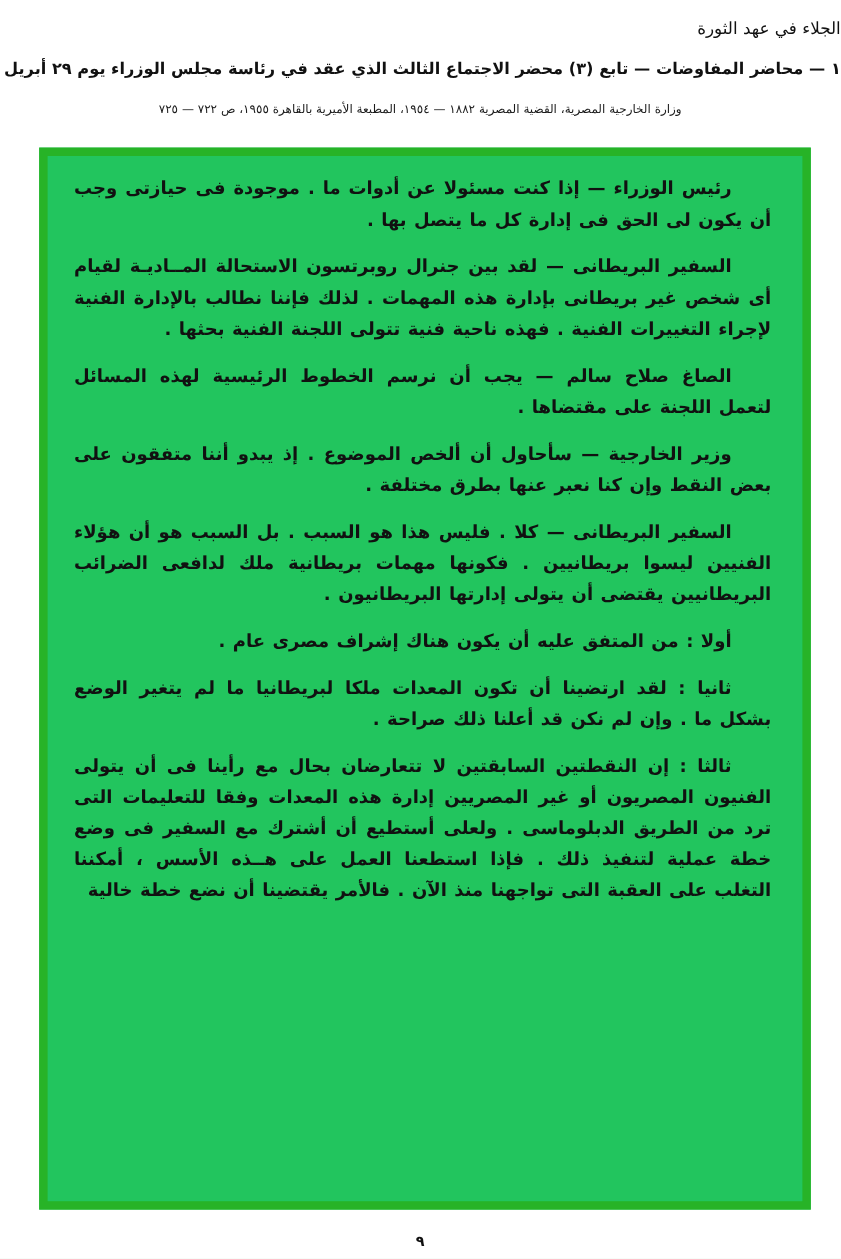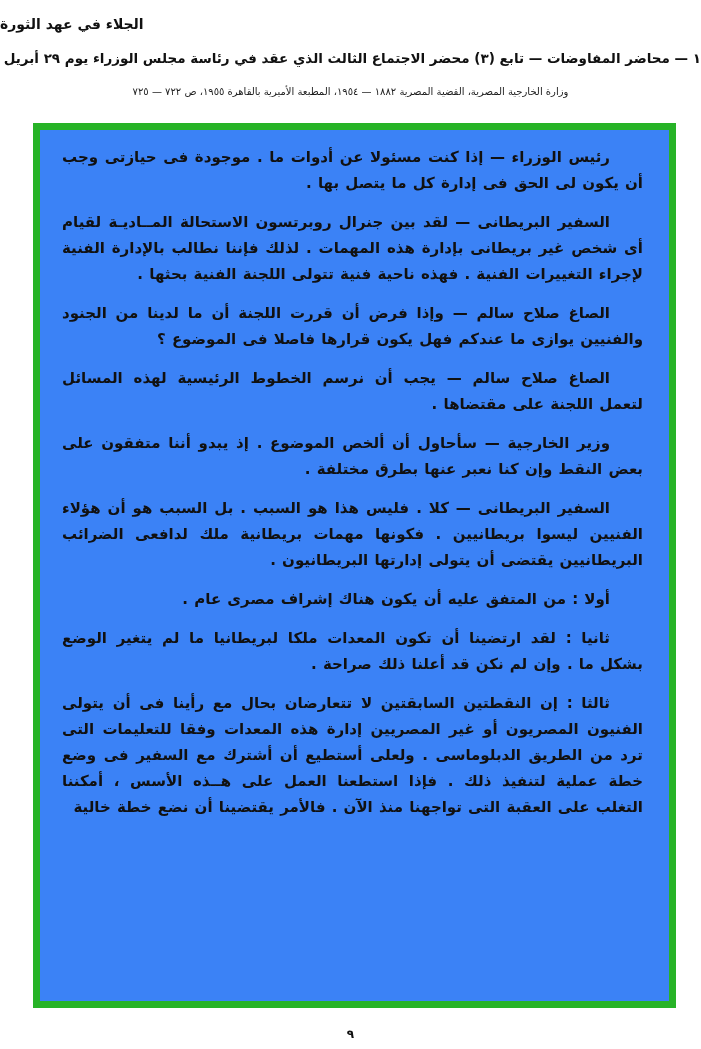--- a/index.html
+++ b/index.html
@@ -14,23 +14,23 @@
     font-family: "DejaVu Sans", sans-serif;
     direction: rtl;
     color: #111111;
     overflow: hidden;
   }
   .doc-title {
     position: absolute;
     top: 16px;
     left: 0;
     right: 0;
-    text-align: left;
+    text-align: right;
     font-size: 14px;
-    font-weight: bold;
+    font-weight: normal;
     letter-spacing: 0.5px;
   }
   .doc-heading {
     position: absolute;
     top: 50px;
     left: 0;
     right: 0;
     text-align: center;
     font-size: 13.5px;
     font-weight: bold;
@@ -48,21 +48,21 @@
   }
   .highlight-box {
     position: absolute;
     top: 123px;
     left: 33px;
     width: 643px;
     height: 885px;
     border: 7px solid #27b327;
     box-sizing: border-box;
     padding: 14px 26px 10px 22px;
-    background: #3b82f6;
+    background: #22c55e;
   }
   .para {
     font-size: 15px;
     font-weight: bold;
     line-height: 26px;
     text-align: justify;
     text-indent: 2.2em;
     margin: 0 0 13px 0;
     word-spacing: 1px;
   }
@@ -81,21 +81,20 @@
 
 <div class="doc-title">الجلاء في عهد الثورة</div>
 
 <div class="doc-heading">١ — محاضر المفاوضات — تابع (٣) محضر الاجتماع الثالث الذي عقد في رئاسة مجلس الوزراء يوم ٢٩ أبريل ١٩٥٣</div>
 
 <div class="doc-source">وزارة الخارجية المصرية، القضية المصرية ١٨٨٢ — ١٩٥٤، المطبعة الأميرية بالقاهرة ١٩٥٥، ص ٧٢٢ — ٧٢٥</div>
 
 <div class="highlight-box">
   <p class="para">رئيس الوزراء — إذا كنت مسئولا عن أدوات ما . موجودة فى حيازتى وجب أن يكون لى الحق فى إدارة كل ما يتصل بها .</p>
   <p class="para">السفير البريطانى — لقد بين جنرال روبرتسون الاستحالة المــاديـة لقيام أى شخص غير بريطانى بإدارة هذه المهمات . لذلك فإننا نطالب بالإدارة الفنية لإجراء التغييرات الفنية . فهذه ناحية فنية تتولى اللجنة الفنية بحثها .</p>
-  <p class="para">الصاغ صلاح سالم — وإذا فرض أن قررت اللجنة أن ما لدينا من الجنود والفنيين يوازى ما عندكم فهل يكون قرارها فاصلا فى الموضوع ؟</p>
   <p class="para">الصاغ صلاح سالم — يجب أن نرسم الخطوط الرئيسية لهذه المسائل لتعمل اللجنة على مقتضاها .</p>
   <p class="para">وزير الخارجية — سأحاول أن ألخص الموضوع . إذ يبدو أننا متفقون على بعض النقط وإن كنا نعبر عنها بطرق مختلفة .</p>
   <p class="para">السفير البريطانى — كلا . فليس هذا هو السبب . بل السبب هو أن هؤلاء الفنيين ليسوا بريطانيين . فكونها مهمات بريطانية ملك لدافعى الضرائب البريطانيين يقتضى أن يتولى إدارتها البريطانيون .</p>
   <p class="para">أولا : من المتفق عليه أن يكون هناك إشراف مصرى عام .</p>
   <p class="para">ثانيا : لقد ارتضينا أن تكون المعدات ملكا لبريطانيا ما لم يتغير الوضع بشكل ما . وإن لم نكن قد أعلنا ذلك صراحة .</p>
   <p class="para">ثالثا : إن النقطتين السابقتين لا تتعارضان بحال مع رأينا فى أن يتولى الفنيون المصريون أو غير المصريين إدارة هذه المعدات وفقا للتعليمات التى ترد من الطريق الدبلوماسى .  ولعلى أستطيع أن أشترك مع السفير فى وضع خطة عملية لتنفيذ ذلك .  فإذا استطعنا العمل على هــذه الأسس ، أمكننا التغلب على العقبة التى تواجهنا منذ الآن . فالأمر يقتضينا أن نضع خطة خالية</p>
 </div>
 
 <div class="page-number">٩</div>
 

